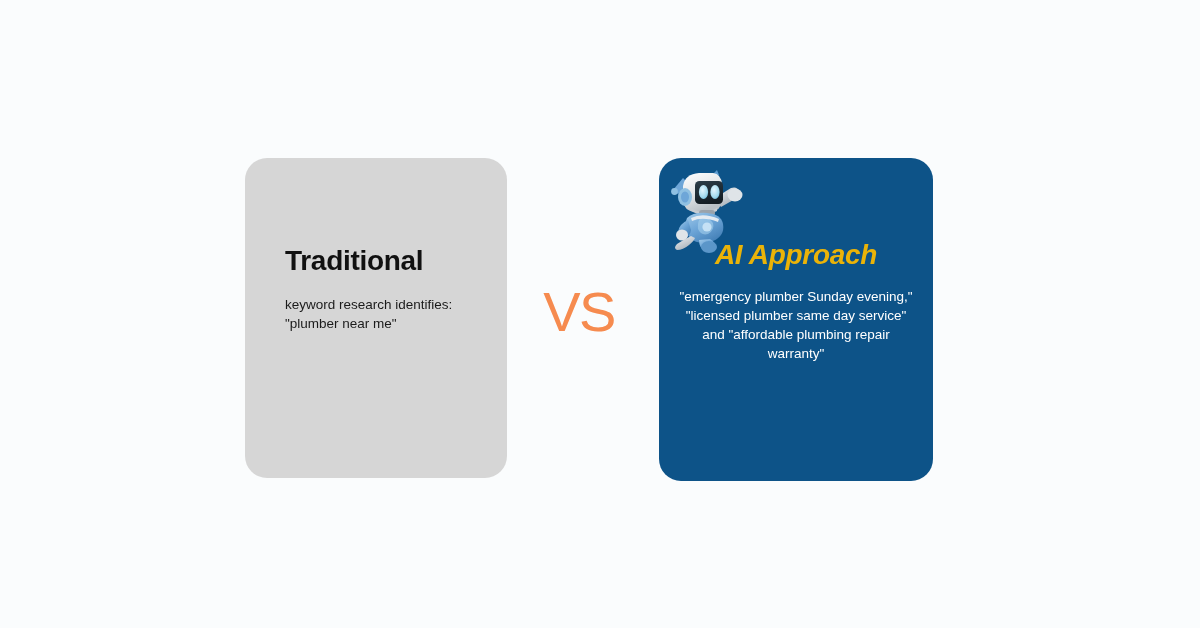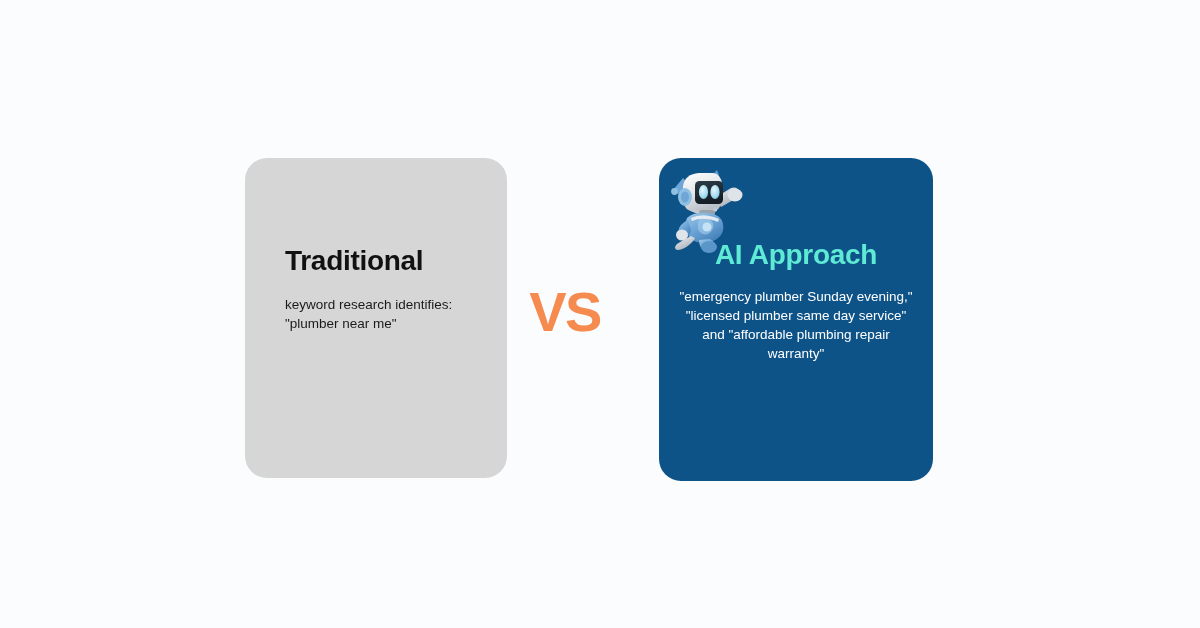--- a/index.html
+++ b/index.html
@@ -53,21 +53,22 @@
   .card-title {
     font-size: 28px;
     font-weight: bold;
     letter-spacing: -0.3px;
     line-height: 1.1;
   }
   .card-traditional .card-title {
     color: #111111;
   }
   .card-ai .card-title {
-    color: #5eead4;
+    color: #eab308;
+    font-style: italic;
   }
 
   
   .card-body {
     font-size: 13.5px;
     line-height: 1.42;
   }
   .card-traditional .card-body {
     color: #1b1b1b;
     margin-top: 18px;
@@ -75,29 +76,29 @@
   }
   .card-ai .card-body {
     color: #ffffff;
     margin-top: 16px;
     padding: 0 2px;
   }
 
   
   .vs-badge {
     position: absolute;
-    left: 505px;
+    left: 519px;
     top: 276px;
     width: 120px;
     height: 72px;
     display: flex;
     align-items: center;
     justify-content: center;
     font-size: 56px;
-    font-weight: bold;
+    font-weight: normal;
     color: #f68b4f;
     letter-spacing: -1.5px;
     line-height: 1;
   }
 
   
   .robot-mascot {
     position: absolute;
     left: 655px;
     top: 156px;

